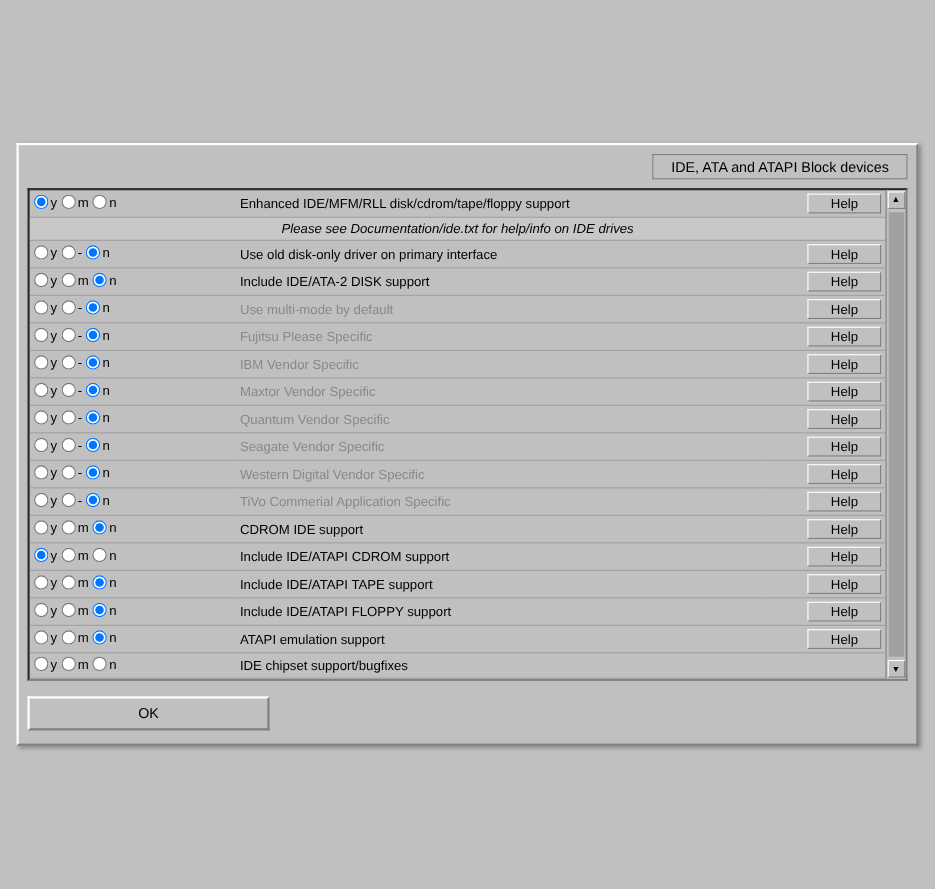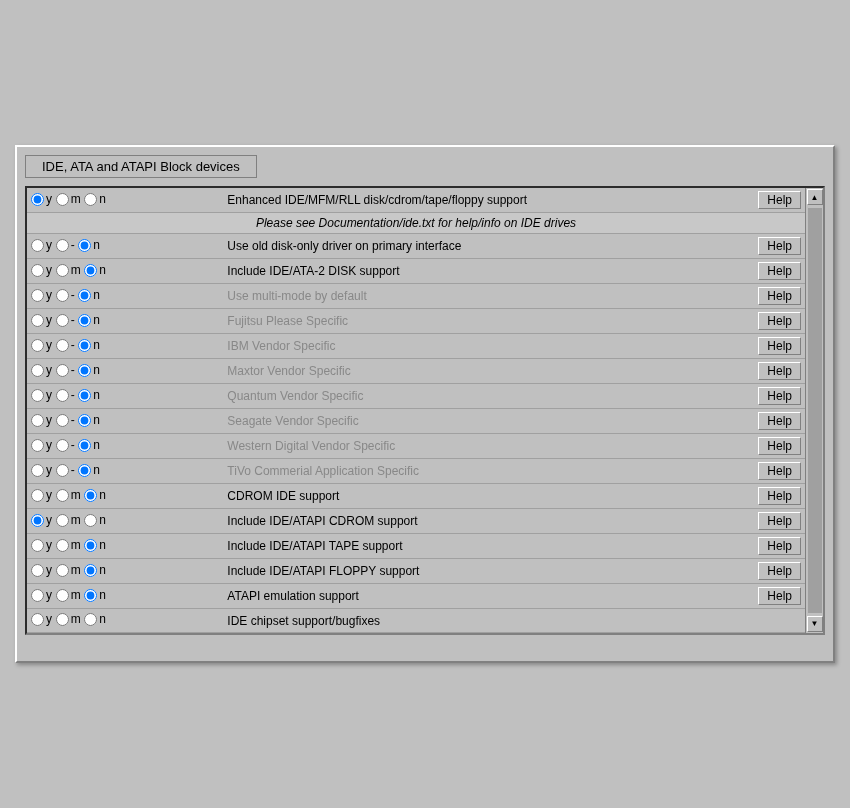--- a/index.html
+++ b/index.html
@@ -17,21 +17,21 @@
     .dialog {
       background: #c0c0c0;
       border: 2px solid #808080;
       border-top: 2px solid #ffffff;
       border-left: 2px solid #ffffff;
       width: 820px;
       padding: 8px;
       box-shadow: 2px 2px 4px rgba(0,0,0,0.3);
     }
     .dialog-title {
-      text-align: left;
+      text-align: right;
       margin-bottom: 8px;
     }
     .title-box {
       display: inline-block;
       border: 1px solid #808080;
       padding: 3px 16px;
       background: #c0c0c0;
       font-size: 13px;
     }
     .content-area {
@@ -111,21 +111,21 @@
     }
     .help-cell {
       text-align: right;
       padding-right: 4px;
     }
     .help-btn {
       background: #c0c0c0;
       border: 1px solid #808080;
       border-top: 1px solid #ffffff;
       border-left: 1px solid #ffffff;
-      padding: 1px 8px;
+      padding: 1px 20px;
       cursor: pointer;
       font-size: 12px;
       min-width: 42px;
     }
     .info-row td {
       text-align: center;
       font-size: 12px;
       font-style: italic;
       background: #c8c8c8;
       padding: 3px;
@@ -523,14 +523,15 @@
       </table>
     </div>
     <div class="scrollbar">
       <button class="scroll-btn">▲</button>
       <div class="scroll-track"></div>
       <button class="scroll-btn">▼</button>
     </div>
   </div>
 
   <div class="button-row">
+    <button class="bottom-btn">OK</button>
   </div>
 </div>
 
 </body></html>

